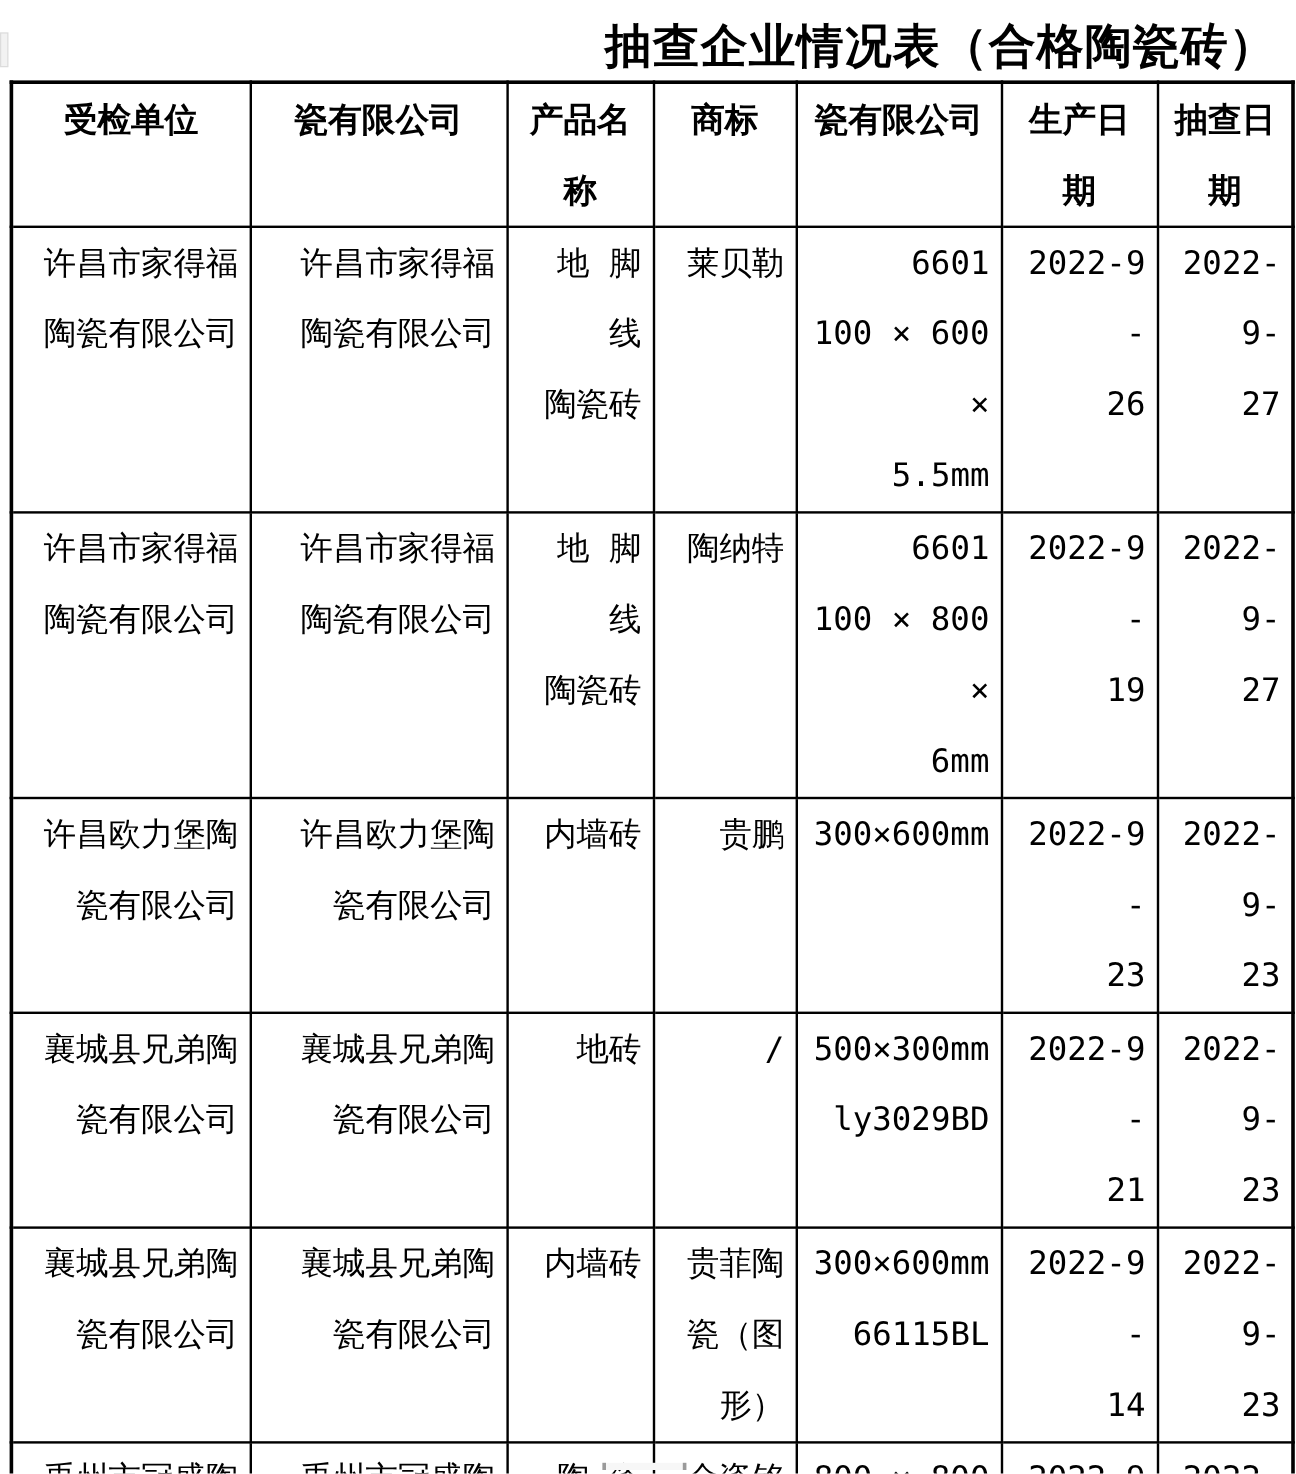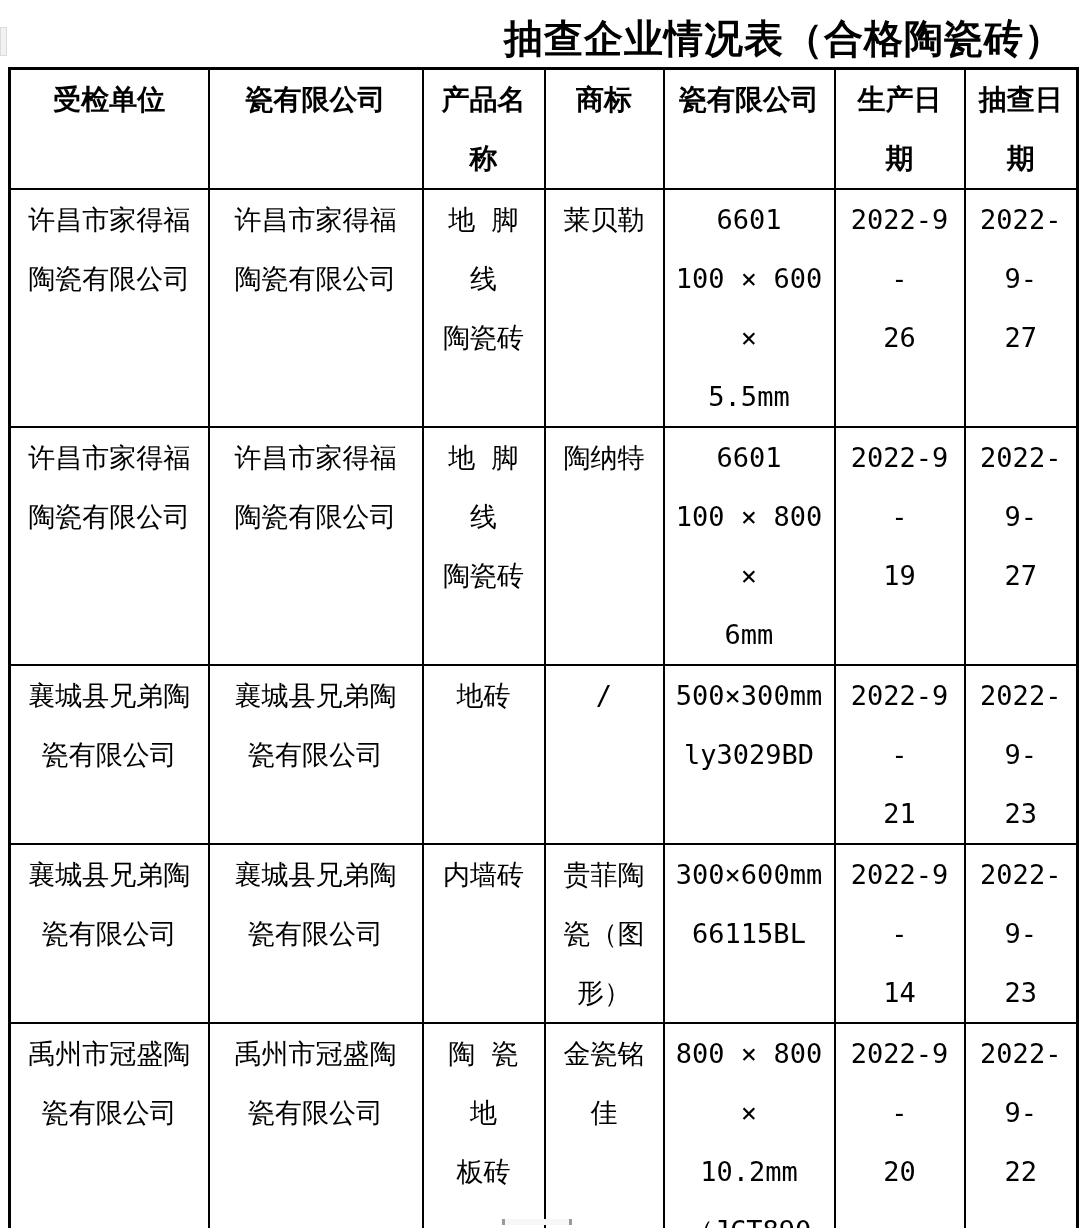--- a/index.html
+++ b/index.html
@@ -50,21 +50,21 @@
     font-weight: bold;
     font-size: 28px;
     line-height: 59px;
     text-align: center;
   }
   table.grid td {
     font-family: "DejaVu Sans Mono", "DejaVu Sans", monospace;
     font-weight: normal;
     font-size: 27px;
     line-height: 59px;
-    text-align: center;
+    text-align: right;
   }
   
   .v-scroll-fragment {
     position: absolute;
     left: 0;
     top: 27px;
     width: 7px;
     height: 29px;
     background: #f2f2f2;
     border: 1px solid #dcdcdc;
@@ -137,20 +137,33 @@
 陶瓷砖</td>
     <td>陶纳特</td>
     <td>6601
 100 × 800 ×
 6mm</td>
     <td>2022-9-
 19</td>
     <td>2022-9-
 27</td>
   </tr>
+  <tr style="height:118px">
+    <td>许昌欧力堡陶
+瓷有限公司</td>
+    <td>许昌欧力堡陶
+瓷有限公司</td>
+    <td>内墙砖</td>
+    <td>贵鹏</td>
+    <td>300×600mm</td>
+    <td>2022-9-
+23</td>
+    <td>2022-9-
+23</td>
+  </tr>
   <tr style="height:177px">
     <td>襄城县兄弟陶
 瓷有限公司</td>
     <td>襄城县兄弟陶
 瓷有限公司</td>
     <td>地砖</td>
     <td>/</td>
     <td>500×300mm
 ly3029BD</td>
     <td>2022-9-

